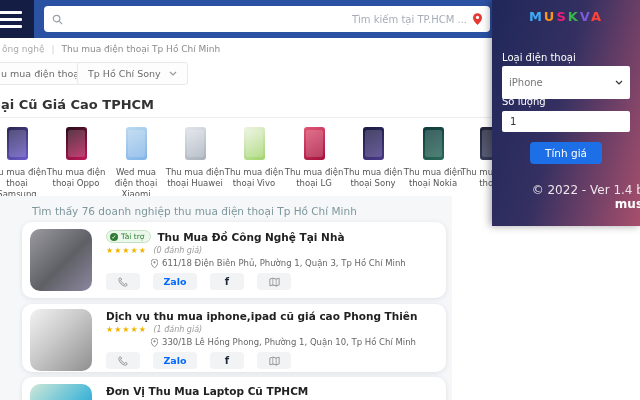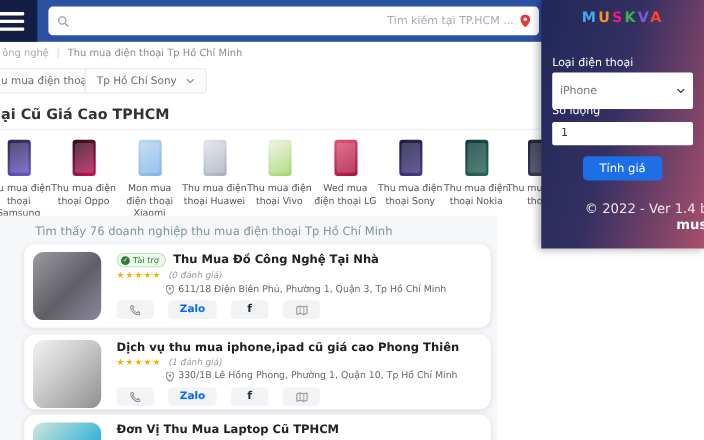--- a/index.html
+++ b/index.html
@@ -52,21 +52,21 @@
   .card { position:absolute; left:22px; width:424px; background:#fff; border-radius:10px; box-shadow:0 1px 5px rgba(50,60,80,.12); cursor:pointer; }
   .card-1 { top:222px; height:76px; }
   .card-2 { top:304px; height:68px; }
   .card-3 { top:377px; height:60px; }
   .thumb { position:absolute; left:8px; top:7px; width:62px; height:62px; border-radius:10px; }
   .card-2 .thumb { top:5px; } .card-3 .thumb { top:7px; }
   .t1 { background:linear-gradient(135deg,#9a9aa0,#5f6065 55%,#8d87a0); }
   .t2 { background:linear-gradient(135deg,#f2f2f2,#c9c9c9 45%,#8f8f8f); }
   .t3 { background:linear-gradient(135deg,#cfe8d8,#49b8d8 55%,#1b6fd8); }
   .c-content { position:absolute; left:84px; top:8px; right:8px; }
-  .title-row { display:flex; align-items:flex-start; gap:6px; }
+  .title-row { display:flex; align-items:flex-end; gap:6px; }
   .badge { display:inline-flex; align-items:center; gap:3px; background:#eaf7ea; border:1px solid #bfe3bf; border-radius:8px; color:#2e7d32; font-size:7.5px; padding:1px 6px 1px 3px; white-space:nowrap; }
   .badge .dot { width:8px; height:8px; border-radius:50%; background:#2e7d32; color:#fff; font-size:6px; line-height:8px; text-align:center; }
   .c-title { font-size:10.5px; font-weight:bold; color:#222; white-space:nowrap; }
   .stars-row { margin-top:3px; font-size:8px; }
   .stars { color:#f0b400; letter-spacing:1px; }
   .reviews { color:#999; font-style:italic; margin-left:4px; }
   .addr-row { margin-top:3px; font-size:8.5px; color:#666; display:flex; align-items:center; gap:4px; white-space:nowrap;padding-left:45px; }
   .btn-row { margin-top:5px; display:flex; gap:13px; }
   .abtn { height:17px; min-width:34px; background:#f2f3f5; border-radius:4px; display:flex; align-items:center; justify-content:center; font-size:9px; color:#555; cursor:pointer; padding:0 8px; }
   .abtn.zalo { color:#0068ff; font-weight:bold; font-size:9.5px; min-width:44px; }
@@ -131,33 +131,33 @@
   <div class="cat-item" style="left:-13px">
     <div class="phone p1"></div>
     <div class="lbl">Thu mua điện thoại Samsung</div>
   </div>
   <div class="cat-item" style="left:46px">
     <div class="phone p2"></div>
     <div class="lbl">Thu mua điện thoại Oppo</div>
   </div>
   <div class="cat-item" style="left:106px">
     <div class="phone p3"></div>
-    <div class="lbl">Mon mua điện thoại Xiaomi</div>
+    <div class="lbl">Wed mua điện thoại Xiaomi</div>
   </div>
   <div class="cat-item" style="left:165px">
     <div class="phone p4"></div>
     <div class="lbl">Thu mua điện thoại Huawei</div>
   </div>
   <div class="cat-item" style="left:224px">
     <div class="phone p5"></div>
     <div class="lbl">Thu mua điện thoại Vivo</div>
   </div>
   <div class="cat-item" style="left:284px">
     <div class="phone p6"></div>
-    <div class="lbl">Wed mua điện thoại LG</div>
+    <div class="lbl">Thu mua điện thoại LG</div>
   </div>
   <div class="cat-item" style="left:343px">
     <div class="phone p7"></div>
     <div class="lbl">Thu mua điện thoại Sony</div>
   </div>
   <div class="cat-item" style="left:403px">
     <div class="phone p8"></div>
     <div class="lbl">Thu mua điện thoại Nokia</div>
   </div>
   <div class="cat-item" style="left:460px">

